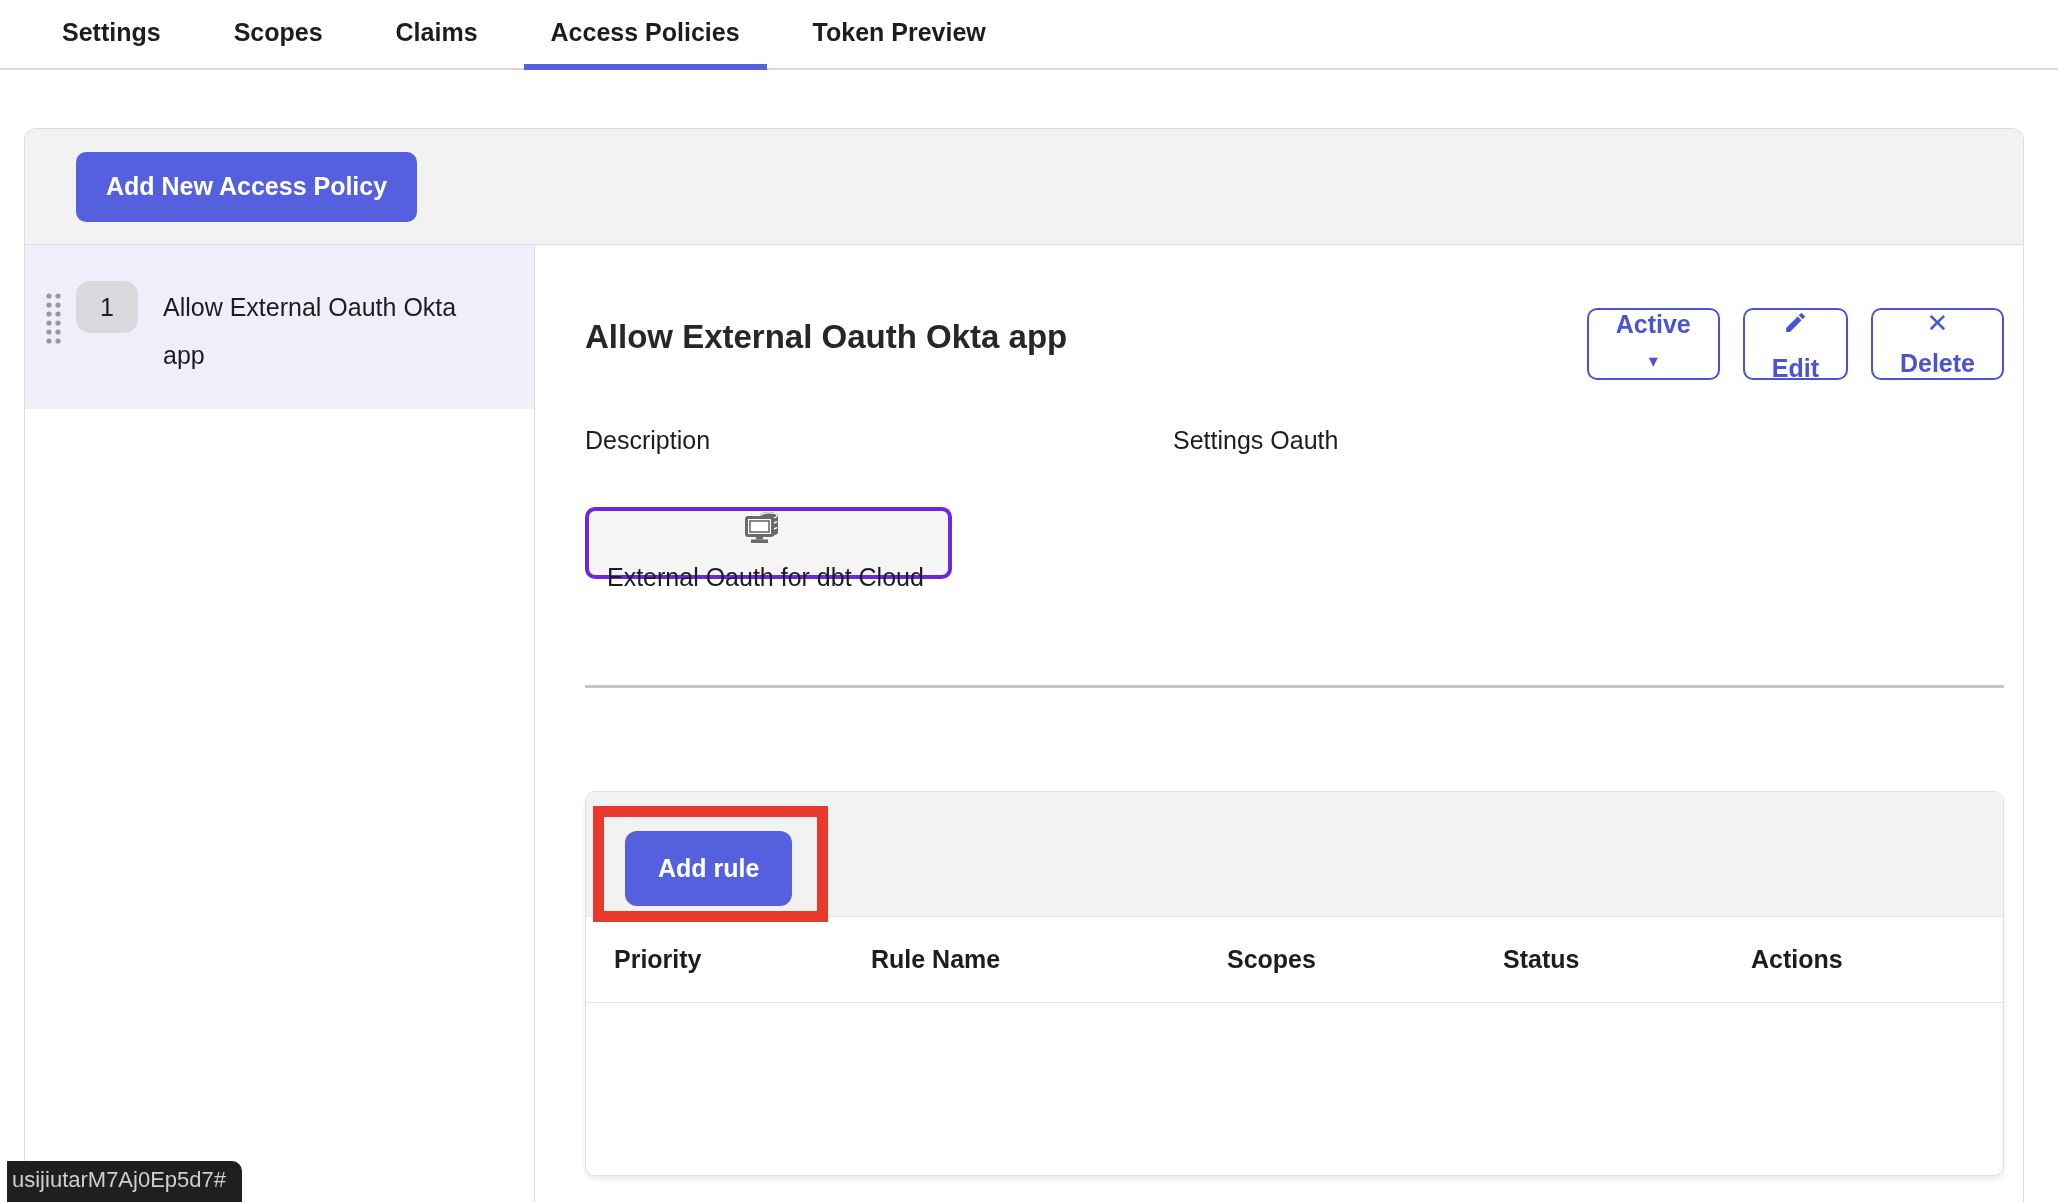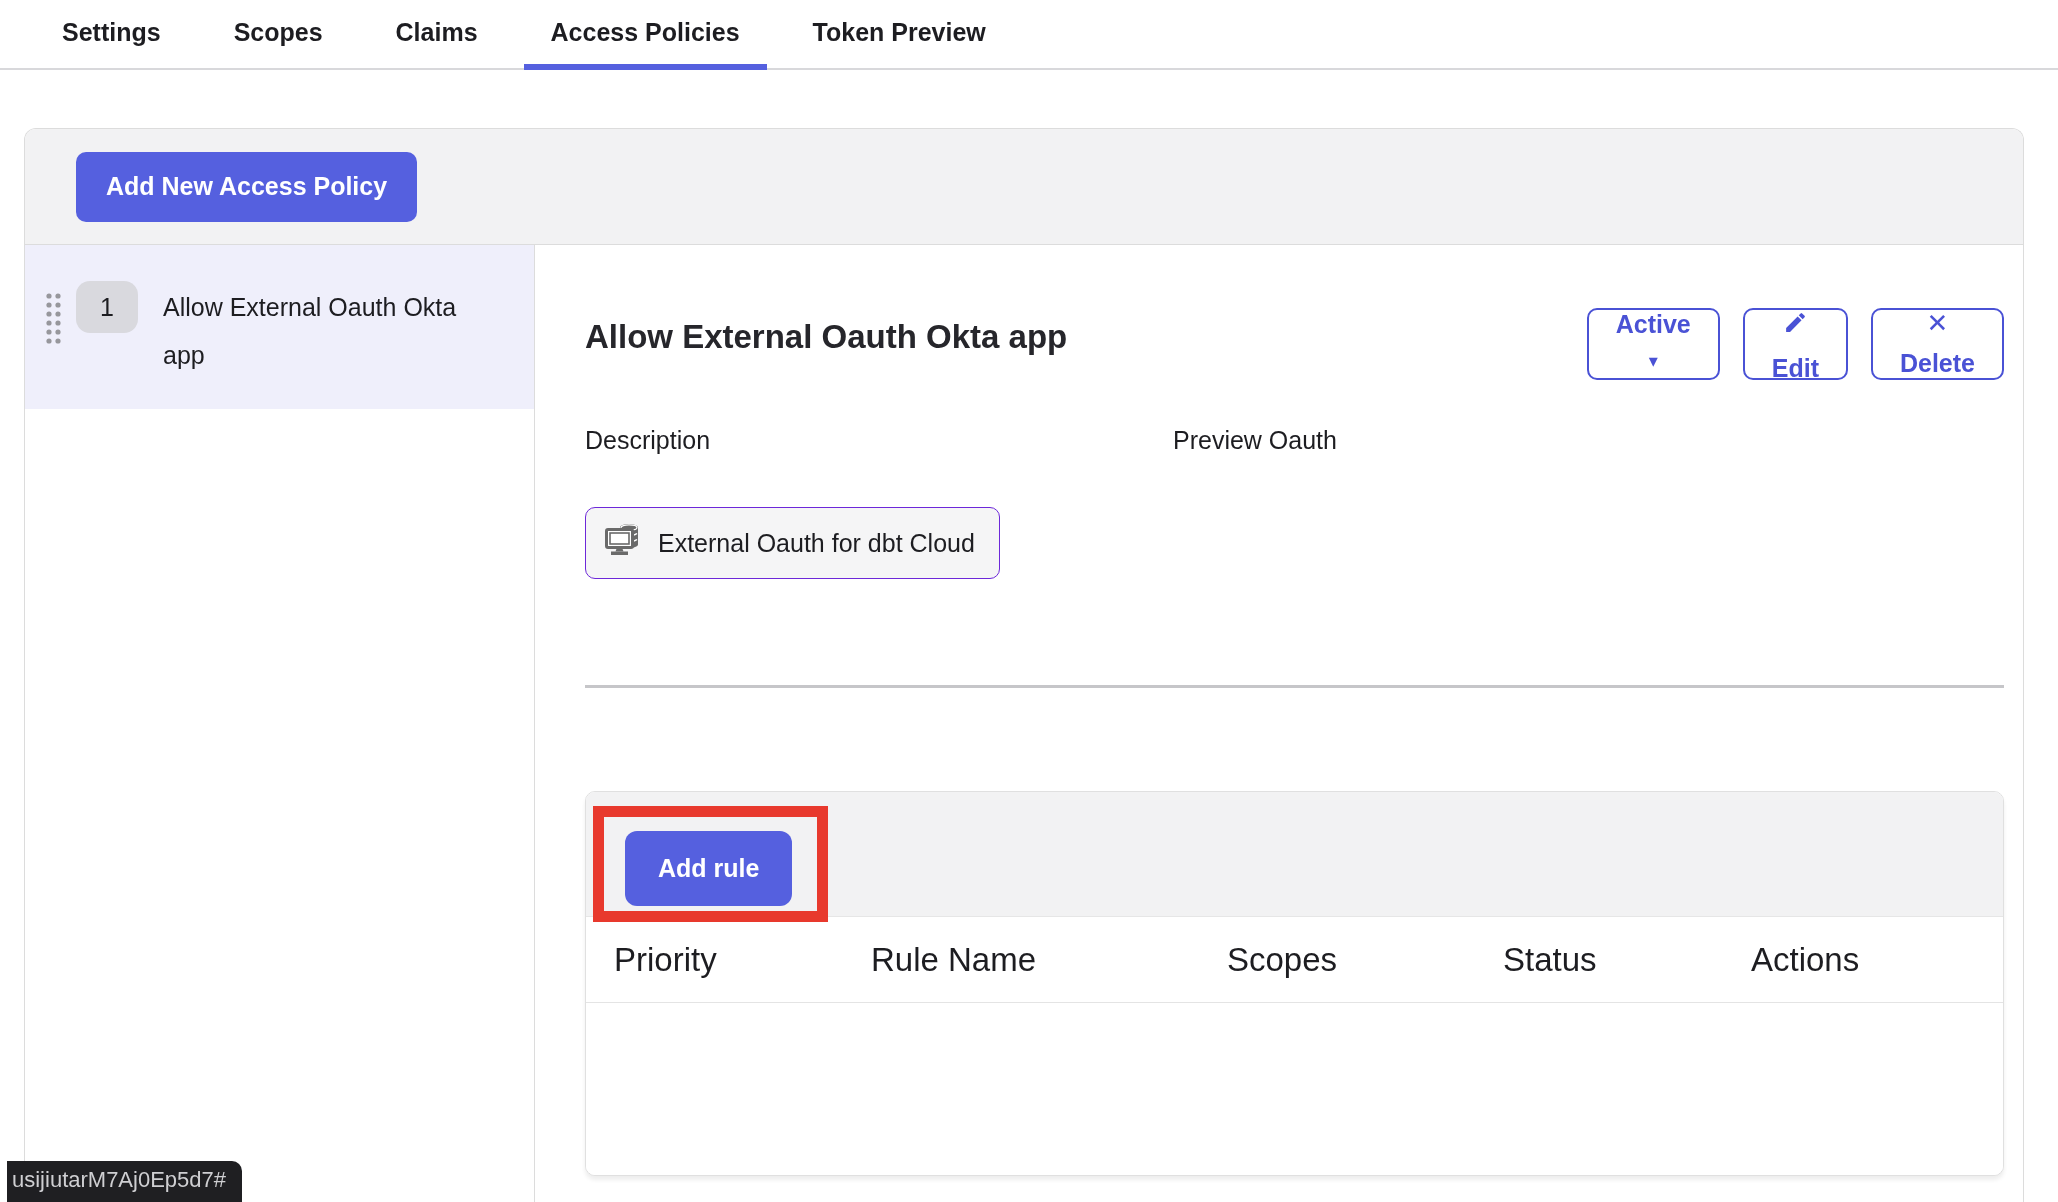--- a/index.html
+++ b/index.html
@@ -136,24 +136,25 @@
     grid-template-columns:588px 1fr;
     align-items:flex-start;
   }
   .detail-row + .detail-row{margin-top:52px;}
   .detail-label,.detail-value{font-size:25px;color:#1D1D21;}
   .detail-label.chip-row-label{padding-top:20px;}
   .client-chip{
     display:inline-flex;align-items:center;gap:12px;
     height:72px;padding:0 24px 0 18px;
     background:#F5F5F6;
-    border:1px solid #6d28d9;
+    border:4px solid #6d28d9;
     border-radius:10px;
     font-size:25px;color:#1D1D21;
     cursor:default;
+    flex-direction:column;
   }
 
   .divider{
     margin-top:106px;
     height:3px;background:#C6C6C9;border:none;
   }
 
   
   .rules-card{
     margin-top:103px;
@@ -180,21 +181,21 @@
     height:75px;padding:0 33px;border-radius:12px;
   }
   .rules-header{
     display:grid;
     grid-template-columns:257px 356px 276px 248px 1fr;
     align-items:center;
     height:86px;
     padding-left:28px;
     border-bottom:1px solid #E4E4E4;
   }
-  .rules-header .col{font-size:33px;font-weight:normal;color:var(--text_dark);}
+  .rules-header .col{font-size:25px;font-weight:bold;color:var(--text_dark);}
   .rules-body{height:172px;border-radius:0 0 9px 9px;background:#fff;}
 
   
   .status-tooltip{
     position:absolute;left:0;bottom:0;
     background:#1F1F22;
     color:#CFCFD2;
     font-size:22px;
     padding:6px 16px 9px 5px;
     border-radius:0 10px 0 0;
@@ -271,21 +272,21 @@
             <button class="btn-outline">
               <span class="x-glyph">✕</span>
               <span>Delete</span>
             </button>
           </div>
         </div>
 
         <div class="detail-rows">
           <div class="detail-row">
             <div class="detail-label">Description</div>
-            <div class="detail-value">Preview Oauth</div>
+            <div class="detail-value">Settings Oauth</div>
           </div>
 
           <div class="detail-row">
             <div>
               <span class="client-chip">
                 <span>
                   <svg width="42" height="34" viewBox="0 0 42 34" aria-hidden="true">
                     <g fill="#6A6A6A">
                       <path d="M25 1c-4.4 0-9 1.2-9 3.5v17c0 2.3 4.6 3.5 9 3.5s9-1.2 9-3.5v-17C34 2.2 29.4 1 25 1z"></path>
                     </g>

